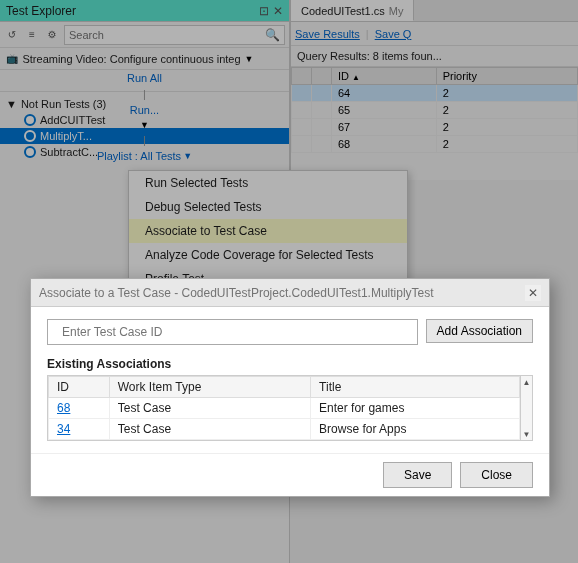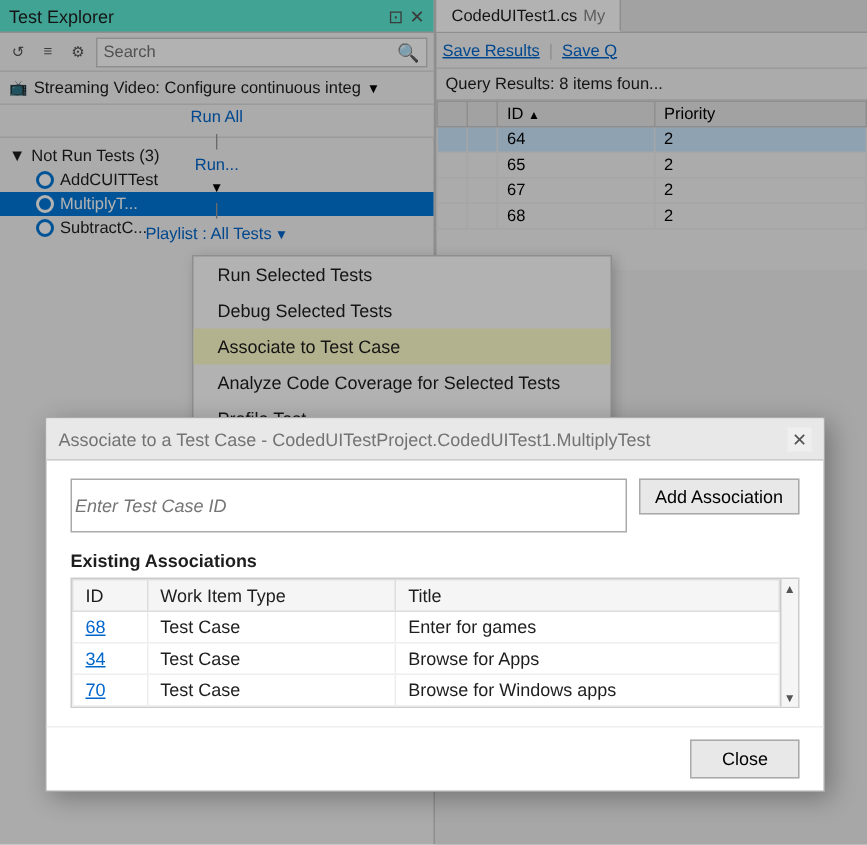--- a/index.html
+++ b/index.html
@@ -323,27 +323,26 @@
     }
 
     .input-row {
       display: flex;
       gap: 8px;
       margin-bottom: 12px;
     }
 
     .text-input {
       flex: 1;
-      height: 36px;
+      height: 26px;
       border: 1px solid #aaa;
-      padding: 0 2px;
+      padding: 0 14px;
       font-size: 12px;
       color: #999;
       outline: none;
-      font-style: italic;
     }
 
     .add-assoc-btn {
       padding: 3px 10px;
       background: #e8e8e8;
       border: 1px solid #aaa;
       font-size: 12px;
       cursor: pointer;
       white-space: nowrap;
       height: 24px;
@@ -595,31 +594,27 @@
             <tr>
               <td><a>68</a></td>
               <td>Test Case</td>
               <td>Enter for games</td>
             </tr>
             <tr>
               <td><a>34</a></td>
               <td>Test Case</td>
               <td>Browse for Apps</td>
             </tr>
-            <tr>
-              <td><a>70</a></td>
-              <td>Test Case</td>
-              <td>Browse for Windows apps</td>
-            </tr>
           </tbody>
         </table>
         <div class="scrollbar-right">
           <div class="scrollbar-up">▲</div>
           <div style="flex:1;"></div>
           <div class="scrollbar-down">▼</div>
         </div>
       </div>
     </div>
   </div>
   <div class="modal-footer">
+    <button class="footer-btn">Save</button>
     <button class="footer-btn primary">Close</button>
   </div>
 </div>
 
 </body></html>

